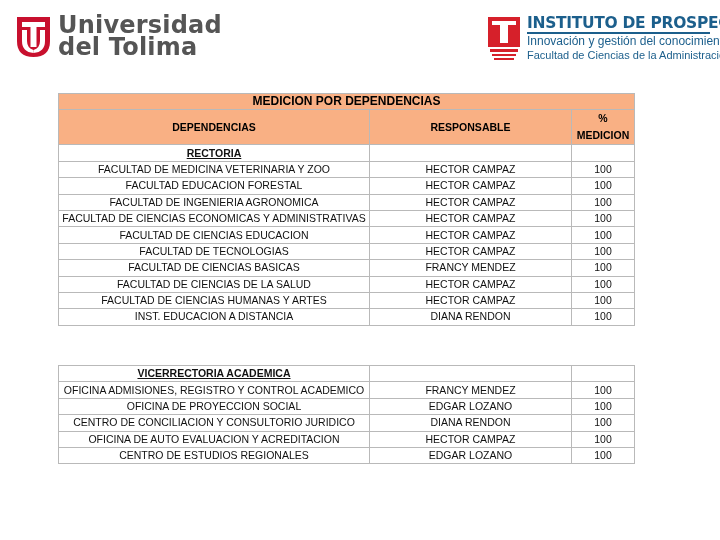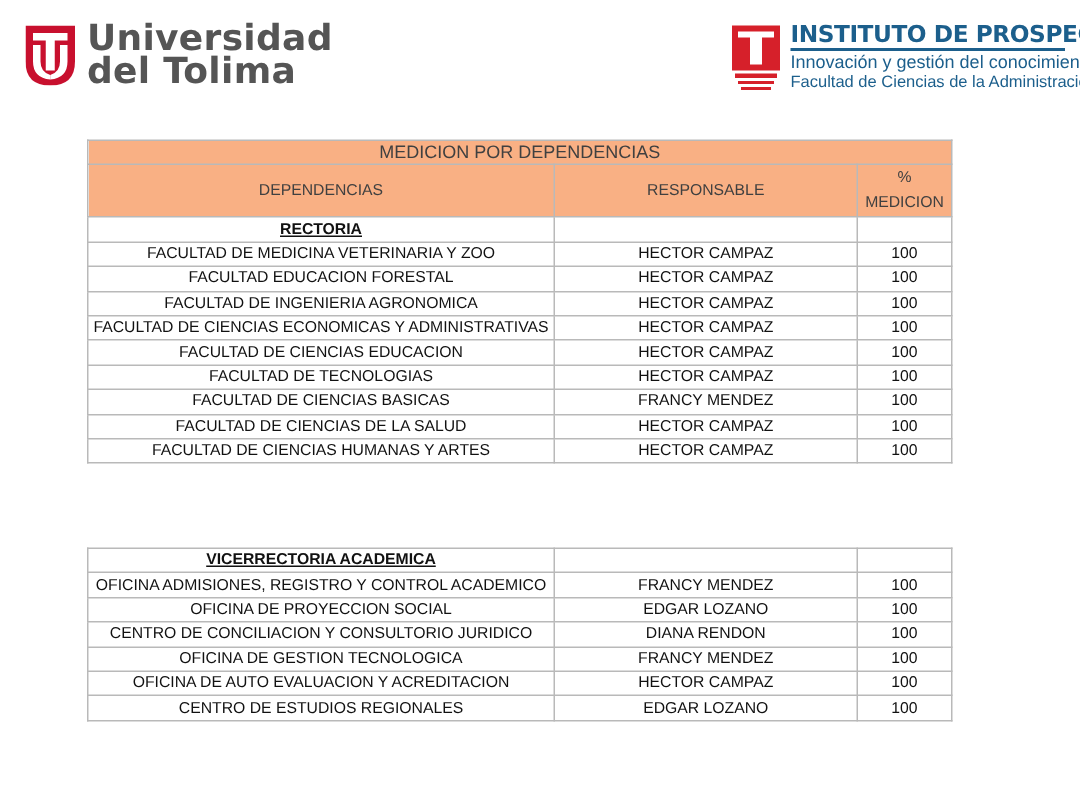--- a/index.html
+++ b/index.html
@@ -9,21 +9,21 @@
   .logo-uv { position:absolute; left:484px; top:15px; width:40px; height:48px; }
   .ip-title { position:absolute; left:527px; top:14px; font-family:"DejaVu Sans", sans-serif; font-weight:bold; color:#1c5f8c; font-size:15.5px; line-height:18px; letter-spacing:-0.3px; white-space:nowrap; }
   .ip-sub1 { position:absolute; left:527px; top:34px; color:#1c5f8c; font-size:12px; line-height:14px; white-space:nowrap; }
   .ip-sub2 { position:absolute; left:527px; top:49px; color:#1c5f8c; font-size:11px; line-height:13px; white-space:nowrap; }
   .ip-bar { position:absolute; left:527px; top:32px; width:183px; height:2px; background:#1c5f8c; }
 
   table.t { position:absolute; left:58px; border-collapse:collapse; table-layout:fixed; font-size:10.5px; color:#111; }
   table.t td { border:1px solid #b9b9b9; padding:0 2px; height:15.4px; line-height:15px; white-space:nowrap; overflow:hidden; }
   table.t td.c { text-align:center; }
   table.t td.l { text-align:center; }
-  .hdr td { background:#f9b084; font-weight:normal; color:#404040;margin-top:20px; }
+  .hdr td { background:#f9b084; font-weight:bold; color:#000000;margin-top:20px; }
   .title-row td { font-size:12px; height:21px; }
   .col-row td { height:46px; }
   .sec td { font-weight:bold; text-decoration:underline; }
   #t1 { top:93px; }
   #t2 { top:365px;padding-left:26px; }
   col.c1 { width:311px; } col.c2 { width:202px; } col.c3 { width:63px; }
 </style>
 </head>
 <body>
 
@@ -111,20 +111,25 @@
       <tr>
         <td class="l">FACULTAD DE CIENCIAS DE LA SALUD</td>
         <td class="c">HECTOR CAMPAZ</td>
         <td class="c">100</td>
       </tr>
       <tr>
         <td class="l">FACULTAD DE CIENCIAS HUMANAS Y ARTES</td>
         <td class="c">HECTOR CAMPAZ</td>
         <td class="c">100</td>
       </tr>
+      <tr>
+        <td class="l">INST. EDUCACION A DISTANCIA</td>
+        <td class="c">DIANA RENDON</td>
+        <td class="c">100</td>
+      </tr>
     </tbody>
 </table>
 
 <table class="t" id="t2">
   <colgroup>
       <col class="c1">
       <col class="c2">
       <col class="c3">
     </colgroup>
   <tbody id="t2body">
@@ -142,25 +147,20 @@
         <td class="l">OFICINA DE PROYECCION SOCIAL</td>
         <td class="c">EDGAR LOZANO</td>
         <td class="c">100</td>
       </tr>
       <tr>
         <td class="l">CENTRO DE CONCILIACION Y CONSULTORIO JURIDICO</td>
         <td class="c">DIANA RENDON</td>
         <td class="c">100</td>
       </tr>
       <tr>
-        <td class="l">OFICINA DE GESTION TECNOLOGICA</td>
-        <td class="c">FRANCY MENDEZ</td>
-        <td class="c">100</td>
-      </tr>
-      <tr>
         <td class="l">OFICINA DE AUTO EVALUACION Y ACREDITACION</td>
         <td class="c">HECTOR CAMPAZ</td>
         <td class="c">100</td>
       </tr>
       <tr>
         <td class="l">CENTRO DE ESTUDIOS REGIONALES</td>
         <td class="c">EDGAR LOZANO</td>
         <td class="c">100</td>
       </tr>
     </tbody>

